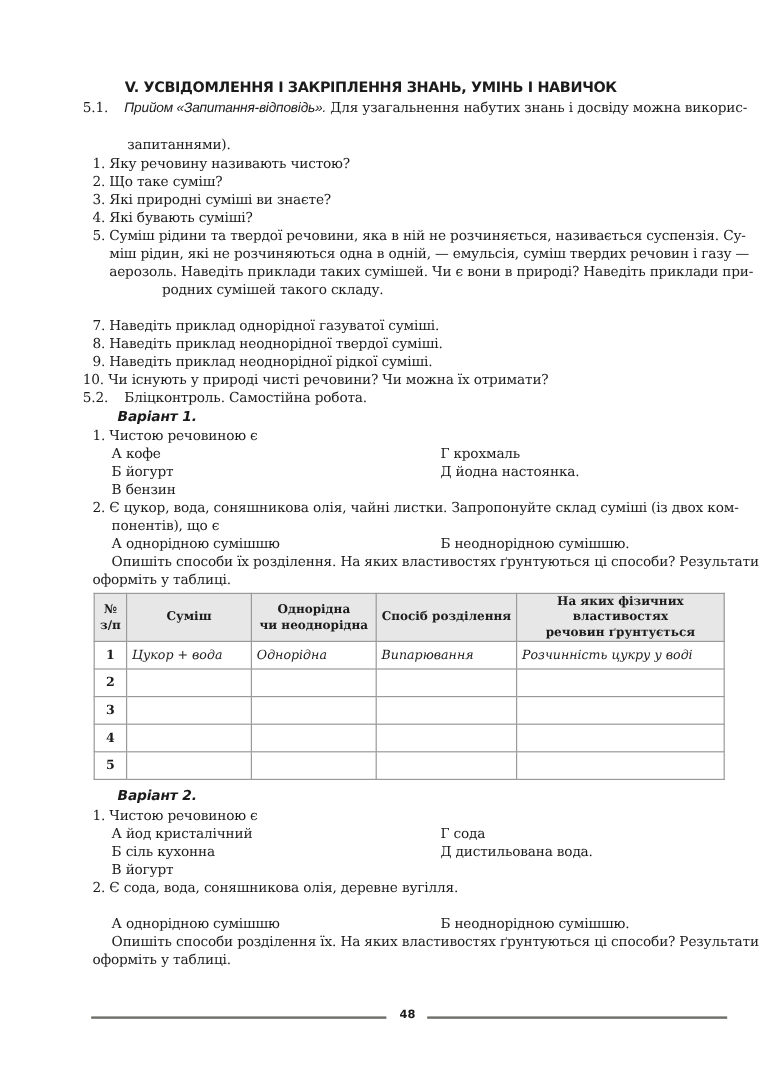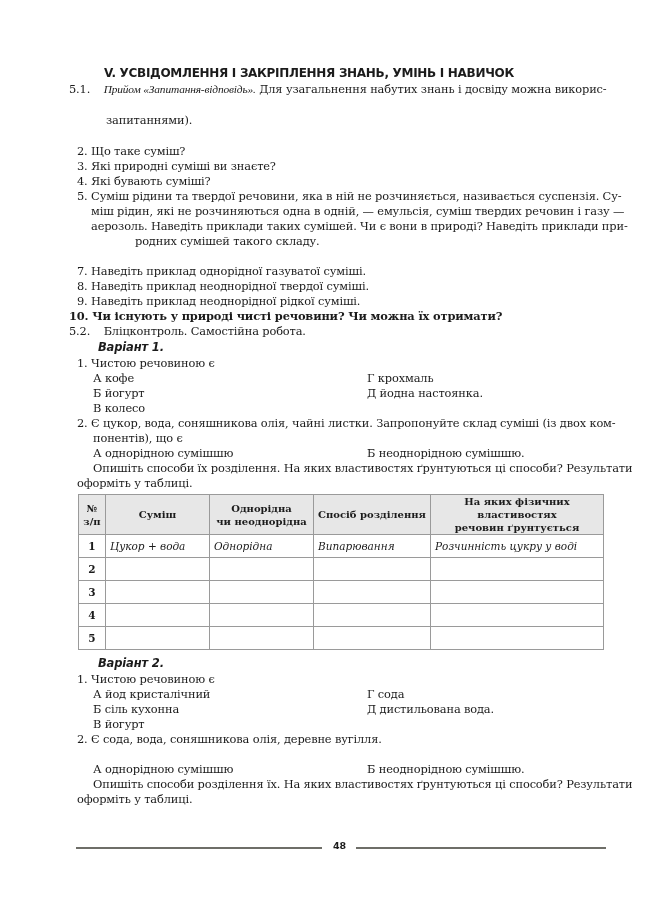--- a/index.html
+++ b/index.html
@@ -1,21 +1,21 @@
 <!DOCTYPE html>
 <html><head>
 <meta charset="utf-8">
 <style>
   html, body { margin: 0; padding: 0; background: #ffffff; }
   body { width: 650px; height: 900px; position: relative; overflow: hidden;
          font-family: "DejaVu Serif", "Liberation Serif", serif; color: #1b1b1b; }
   .page { position: absolute; left: 0; top: 0; width: 650px; height: 900px; }
   .line { position: absolute; font-size: 11.4px; line-height: 15px; white-space: nowrap; letter-spacing: -0.15px; }
   .head { font-family: "DejaVu Sans", "Liberation Sans", sans-serif; font-weight: bold; font-size: 12px; letter-spacing: -0.3px; }
-  .italic-sans { font-family: Liberation Serif, serif; font-style: italic; }
+  .italic-sans { font-family: Liberation Sans, sans-serif; font-style: italic; }
   .var { font-family: "DejaVu Sans", "Liberation Sans", sans-serif; font-style: italic; font-weight: bold; font-size: 11.5px; }
   table.mix { position: absolute; left: 78px; top: 494px; width: 526px; border-collapse: collapse; font-size: 10.5px; }
   table.mix th, table.mix td { border: 1px solid #9a9a9a; padding: 0 4px; }
   table.mix th { background: #e7e7e7; font-weight: bold; text-align: center; height: 34px; line-height: 13px; font-size: 10px; }
   table.mix td { height: 22px; }
   table.mix td.n { text-align: center; font-weight: bold; width: 18px; }
   table.mix td.it { font-style: italic; }
   .footer-line { position: absolute; top: 847px; height: 2px; background: #6e6e68; }
   .page-num { position: absolute; top: 840px; left: 333px; font-family: "DejaVu Sans", "Liberation Sans", sans-serif; font-weight: bold; font-size: 9.5px; }
 </style>
@@ -25,44 +25,45 @@
 <div class="page">
 
   <div class="line head" style="left:104px; top:66px;">V. УСВІДОМЛЕННЯ І ЗАКРІПЛЕННЯ ЗНАНЬ, УМІНЬ І НАВИЧОК</div>
 
   <div class="line" style="left:69px; top:82px;">
     <span>5.1.</span>
     <span style="margin-left:10px;" class="italic-sans">Прийом «Запитання-відповідь».</span><span> Для узагальнення набутих знань і досвіду можна викорис-</span>
   </div>
   <div class="line" style="left:106px; top:113px;">запитаннями).</div>
 
+  <div class="line" style="left:77px; top:129px;"><span>1.</span> <span>Яку речовину називають чистою?</span></div>
   <div class="line" style="left:77px; top:144px;"><span>2.</span> <span>Що таке суміш?</span></div>
   <div class="line" style="left:77px; top:159px;"><span>3.</span> <span>Які природні суміші ви знаєте?</span></div>
   <div class="line" style="left:77px; top:174px;"><span>4.</span> <span>Які бувають суміші?</span></div>
 
   <div class="line" style="left:77px; top:189px;"><span>5.</span> <span>Суміш рідини та твердої речовини, яка в ній не розчиняється, називається суспензія. Су-</span></div>
   <div class="line" style="left:91px; top:204px;">міш рідин, які не розчиняються одна в одній, — емульсія, суміш твердих речовин і газу —</div>
   <div class="line" style="left:91px; top:219px;">аерозоль. Наведіть приклади таких сумішей. Чи є вони в природі? Наведіть приклади при-</div>
   <div class="line" style="left:91px; top:234px;margin-left:44px;">родних сумішей такого складу.</div>
 
   <div class="line" style="left:77px; top:264px;"><span>7.</span> <span>Наведіть приклад однорідної газуватої суміші.</span></div>
   <div class="line" style="left:77px; top:279px;"><span>8.</span> <span>Наведіть приклад неоднорідної твердої суміші.</span></div>
   <div class="line" style="left:77px; top:294px;"><span>9.</span> <span>Наведіть приклад неоднорідної рідкої суміші.</span></div>
-  <div class="line" style="left:69px; top:309px;font-weight:bold;"><span>10.</span> <span>Чи існують у природі чисті речовини? Чи можна їх отримати?</span></div>
+  <div class="line" style="left:69px; top:309px;"><span>10.</span> <span>Чи існують у природі чисті речовини? Чи можна їх отримати?</span></div>
 
   <div class="line" style="left:69px; top:324px;">
     <span>5.2.</span>
     <span style="margin-left:10px;">Бліцконтроль. Самостійна робота.</span>
   </div>
 
   <div class="line var" style="left:98px; top:340px;">Варіант 1.</div>
   <div class="line" style="left:77px; top:356px;"><span>1.</span> <span>Чистою речовиною є</span></div>
   <div class="line" style="left:93px; top:371px;">А кофе</div>
   <div class="line" style="left:93px; top:386px;">Б йогурт</div>
-  <div class="line" style="left:93px; top:401px;">В колесо</div>
+  <div class="line" style="left:93px; top:401px;">В бензин</div>
   <div class="line" style="left:367px; top:371px;">Г крохмаль</div>
   <div class="line" style="left:367px; top:386px;">Д йодна настоянка.</div>
 
   <div class="line" style="left:77px; top:416px;"><span>2.</span> <span>Є цукор, вода, соняшникова олія, чайні листки. Запропонуйте склад суміші (із двох ком-</span></div>
   <div class="line" style="left:93px; top:431px;">понентів), що є</div>
   <div class="line" style="left:93px; top:446px;">А однорідною сумішшю</div>
   <div class="line" style="left:367px; top:446px;">Б неоднорідною сумішшю.</div>
   <div class="line" style="left:93px; top:461px;">Опишіть способи їх розділення. На яких властивостях ґрунтуються ці способи? Результати</div>
   <div class="line" style="left:77px; top:476px;">оформіть у таблиці.</div>
 

